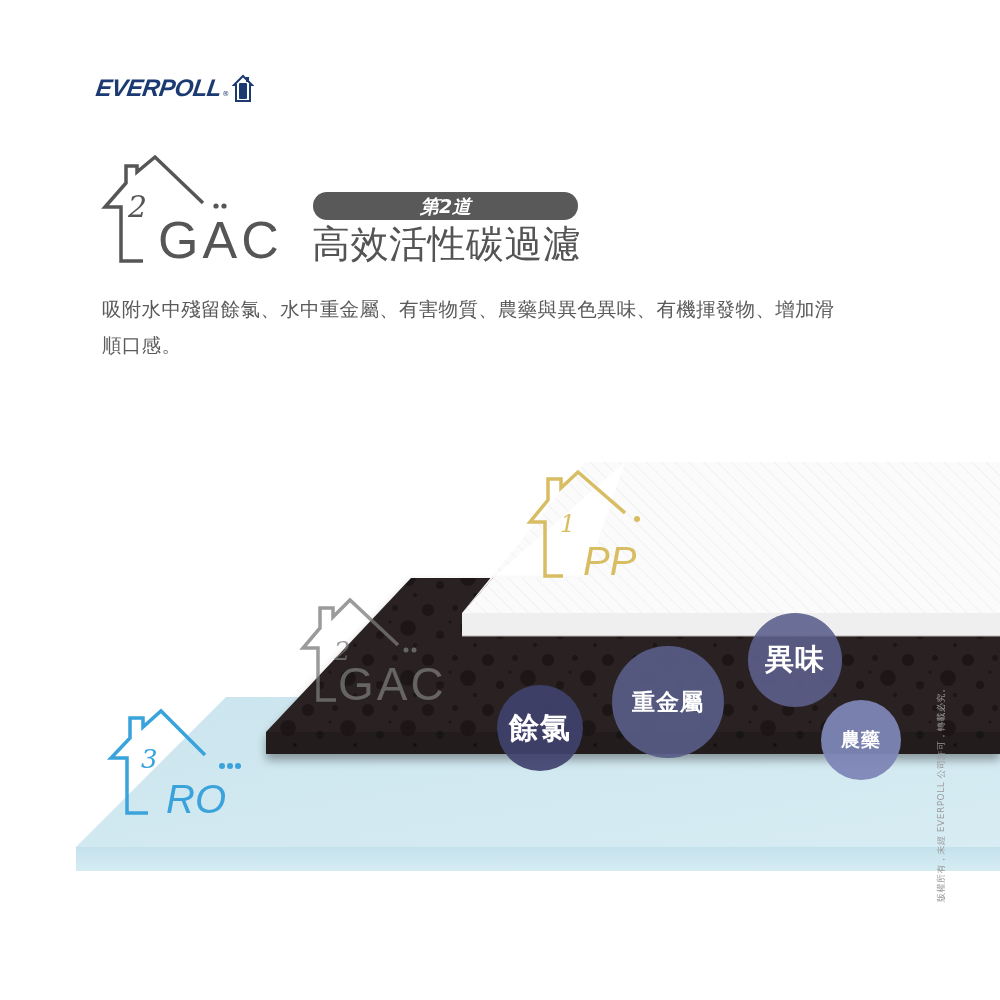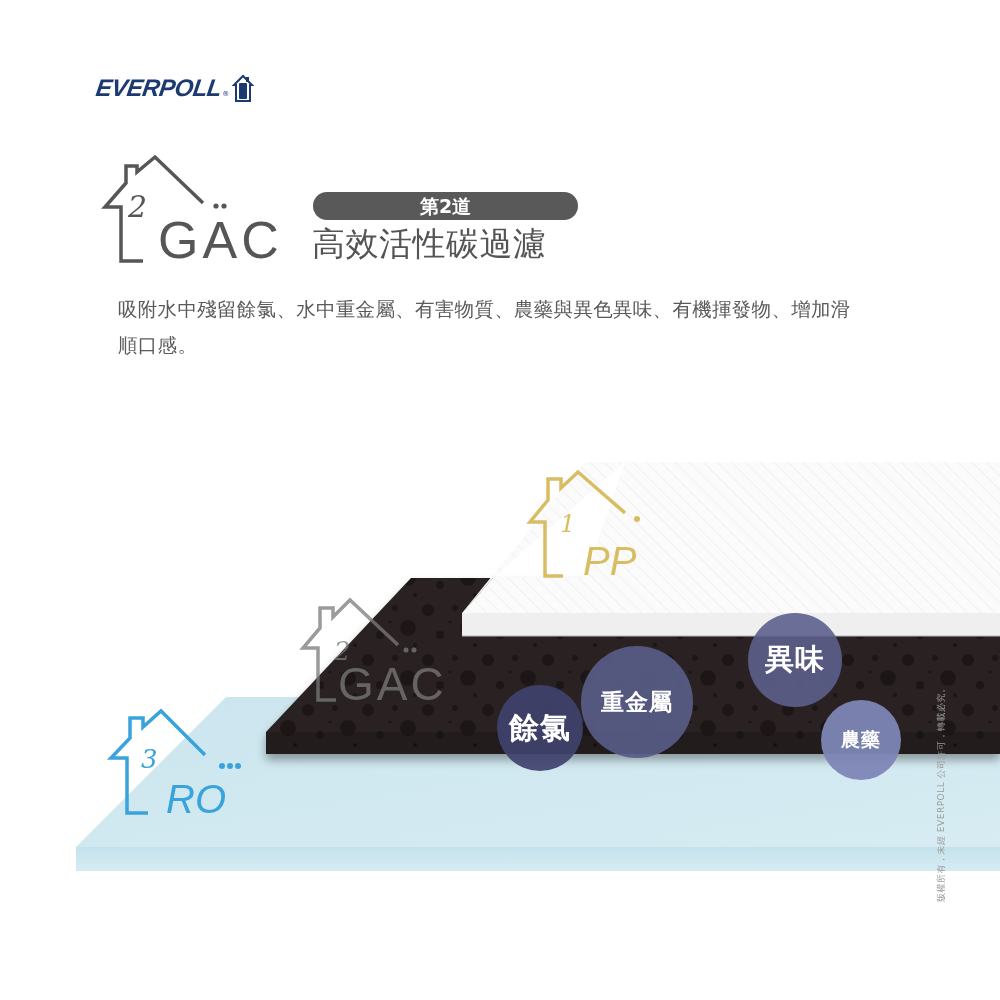--- a/index.html
+++ b/index.html
@@ -19,38 +19,39 @@
   
   .hdr-icon { left:100px; top:152px; width:190px; height:115px; }
   .gac-big {
     left:158px; top:214px; font-family:"Liberation Sans", sans-serif;
     font-size:52px; color:#565656; letter-spacing:4px; line-height:1; font-weight:normal;
   }
   .pill {
     left:313px; top:192px; width:265px; height:28px; border-radius:14px;
     background:#595959; color:#ffffff; font-size:19px; text-align:center; line-height:28px;
     font-weight:bold;
+    font-style:italic;
   }
   .title {
-    left:312px; top:224px; font-size:33px; color:#545454; letter-spacing:0.5px; line-height:40px;
+    left:312px; top:224px; font-size:38px; color:#545454; letter-spacing:0.5px; line-height:40px;
   }
   .desc {
-    left:118px; top:292px; width:740px; font-size:19.5px; color:#5a5a5a; line-height:36px;
+    left:102px; top:292px; width:740px; font-size:19.5px; color:#5a5a5a; line-height:36px;
     letter-spacing:0.3px;
   }
 
   
   .illus { left:0; top:0; width:1000px; height:1000px; }
 
   .bubble {
     border-radius:50%; color:#ffffff; display:flex; align-items:center; justify-content:center;
     font-weight:bold; letter-spacing:1px;
   }
   .b-yuqi { left:497px; top:685px; width:86px; height:86px; background:rgba(64,66,110,0.92); font-size:30px; }
-  .b-metal { left:581px; top:646px; width:112px; height:112px; background:rgba(88,92,135,0.92); font-size:23px; }
+  .b-metal { left:612px; top:646px; width:112px; height:112px; background:rgba(88,92,135,0.92); font-size:23px; }
   .b-odor { left:748px; top:613px; width:94px; height:94px; background:rgba(92,95,140,0.9); font-size:29px; }
   .b-pest { left:821px; top:700px; width:80px; height:80px; background:rgba(125,134,181,0.95); font-size:19px; }
 
   .copyright {
     left:935px; top:902px; transform-origin:0 0; transform:rotate(-90deg);
     font-size:9px; color:#9a9a9a; white-space:nowrap; letter-spacing:0.5px;
   }
 </style>
 </head>
 <body>

